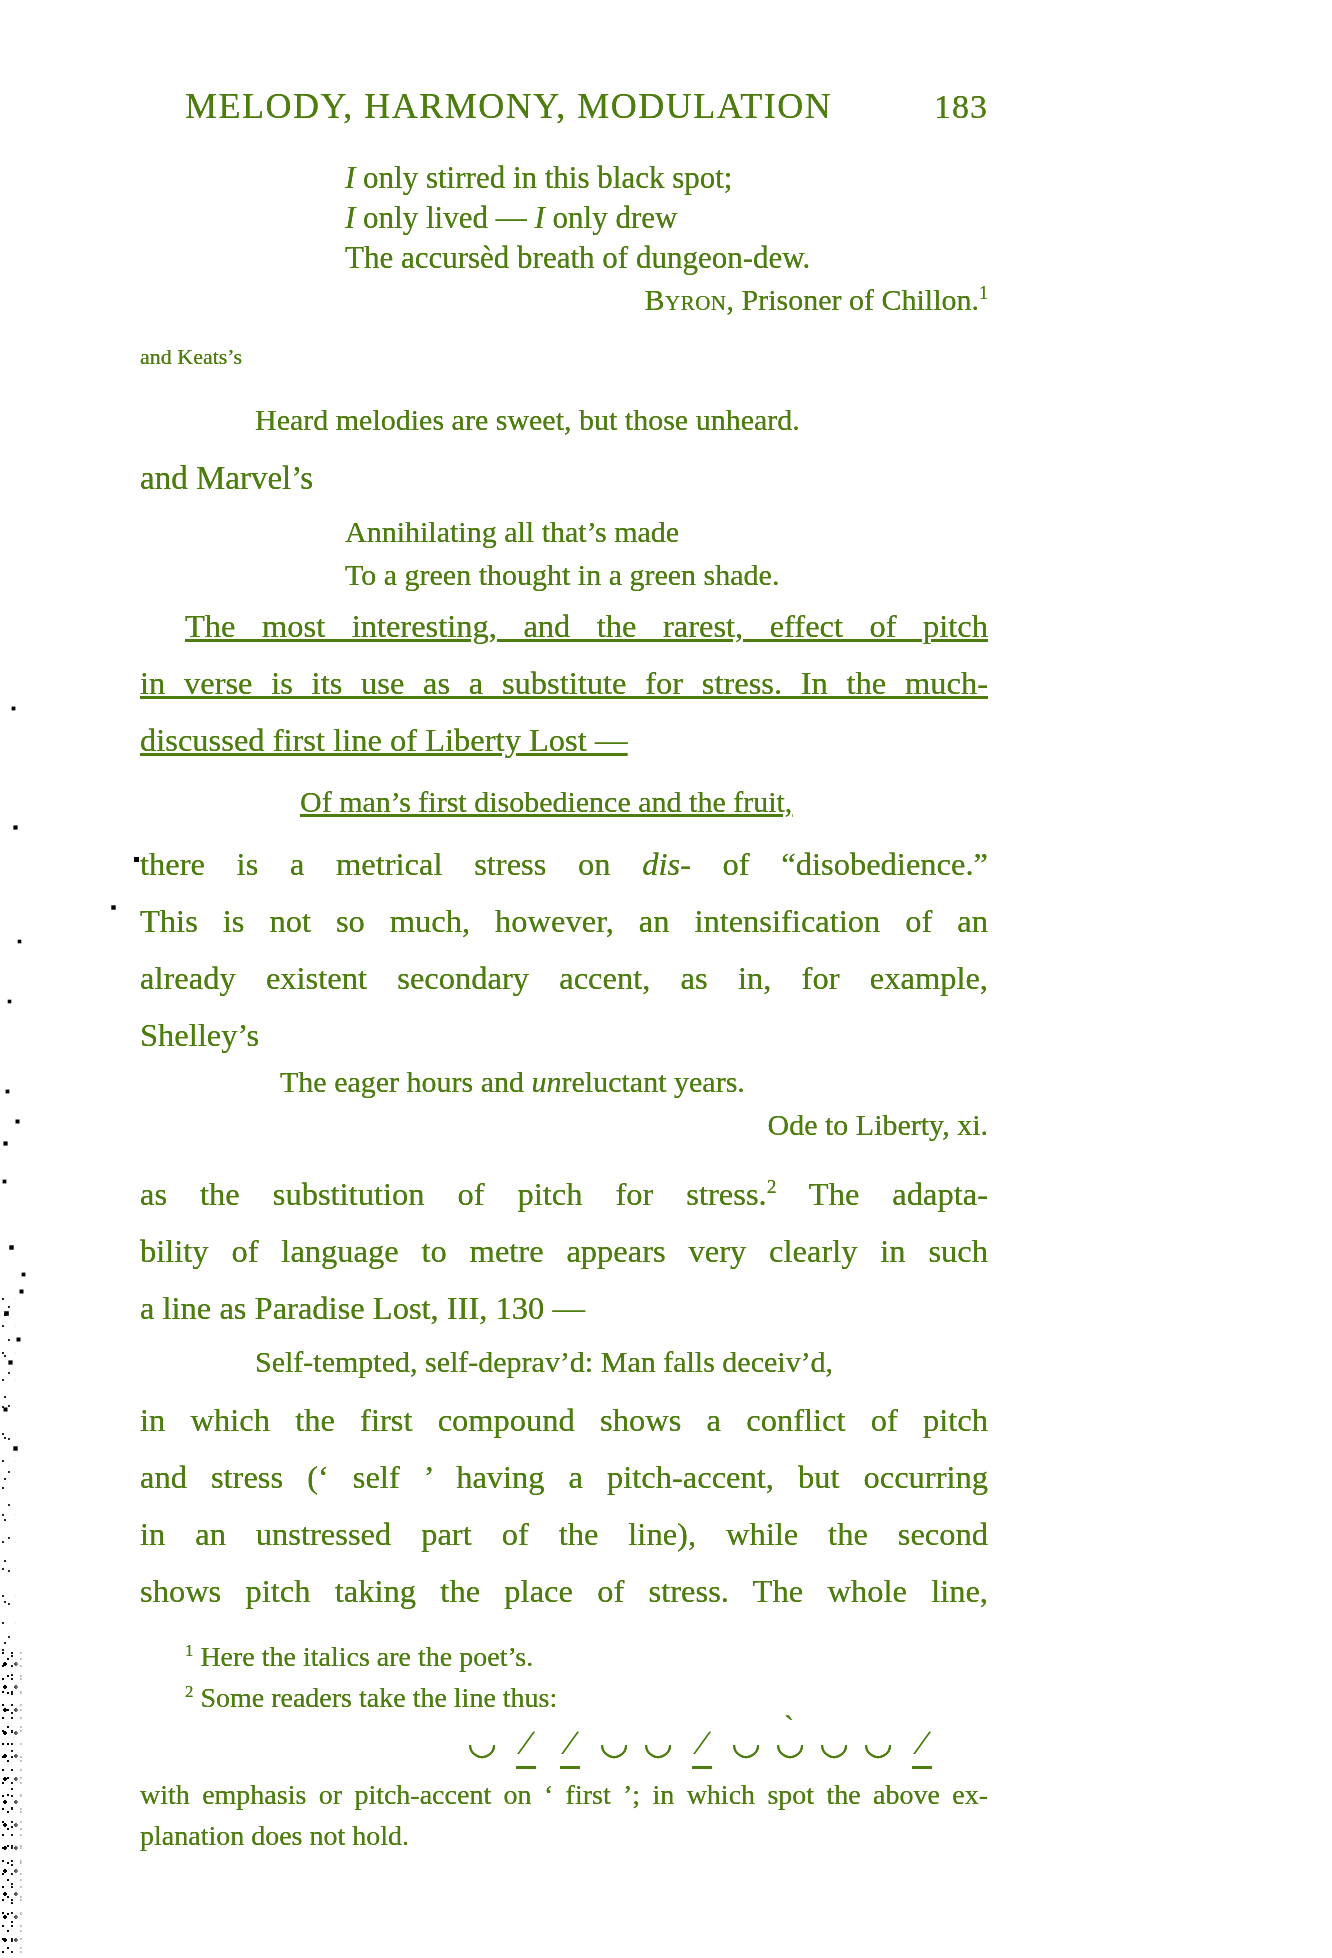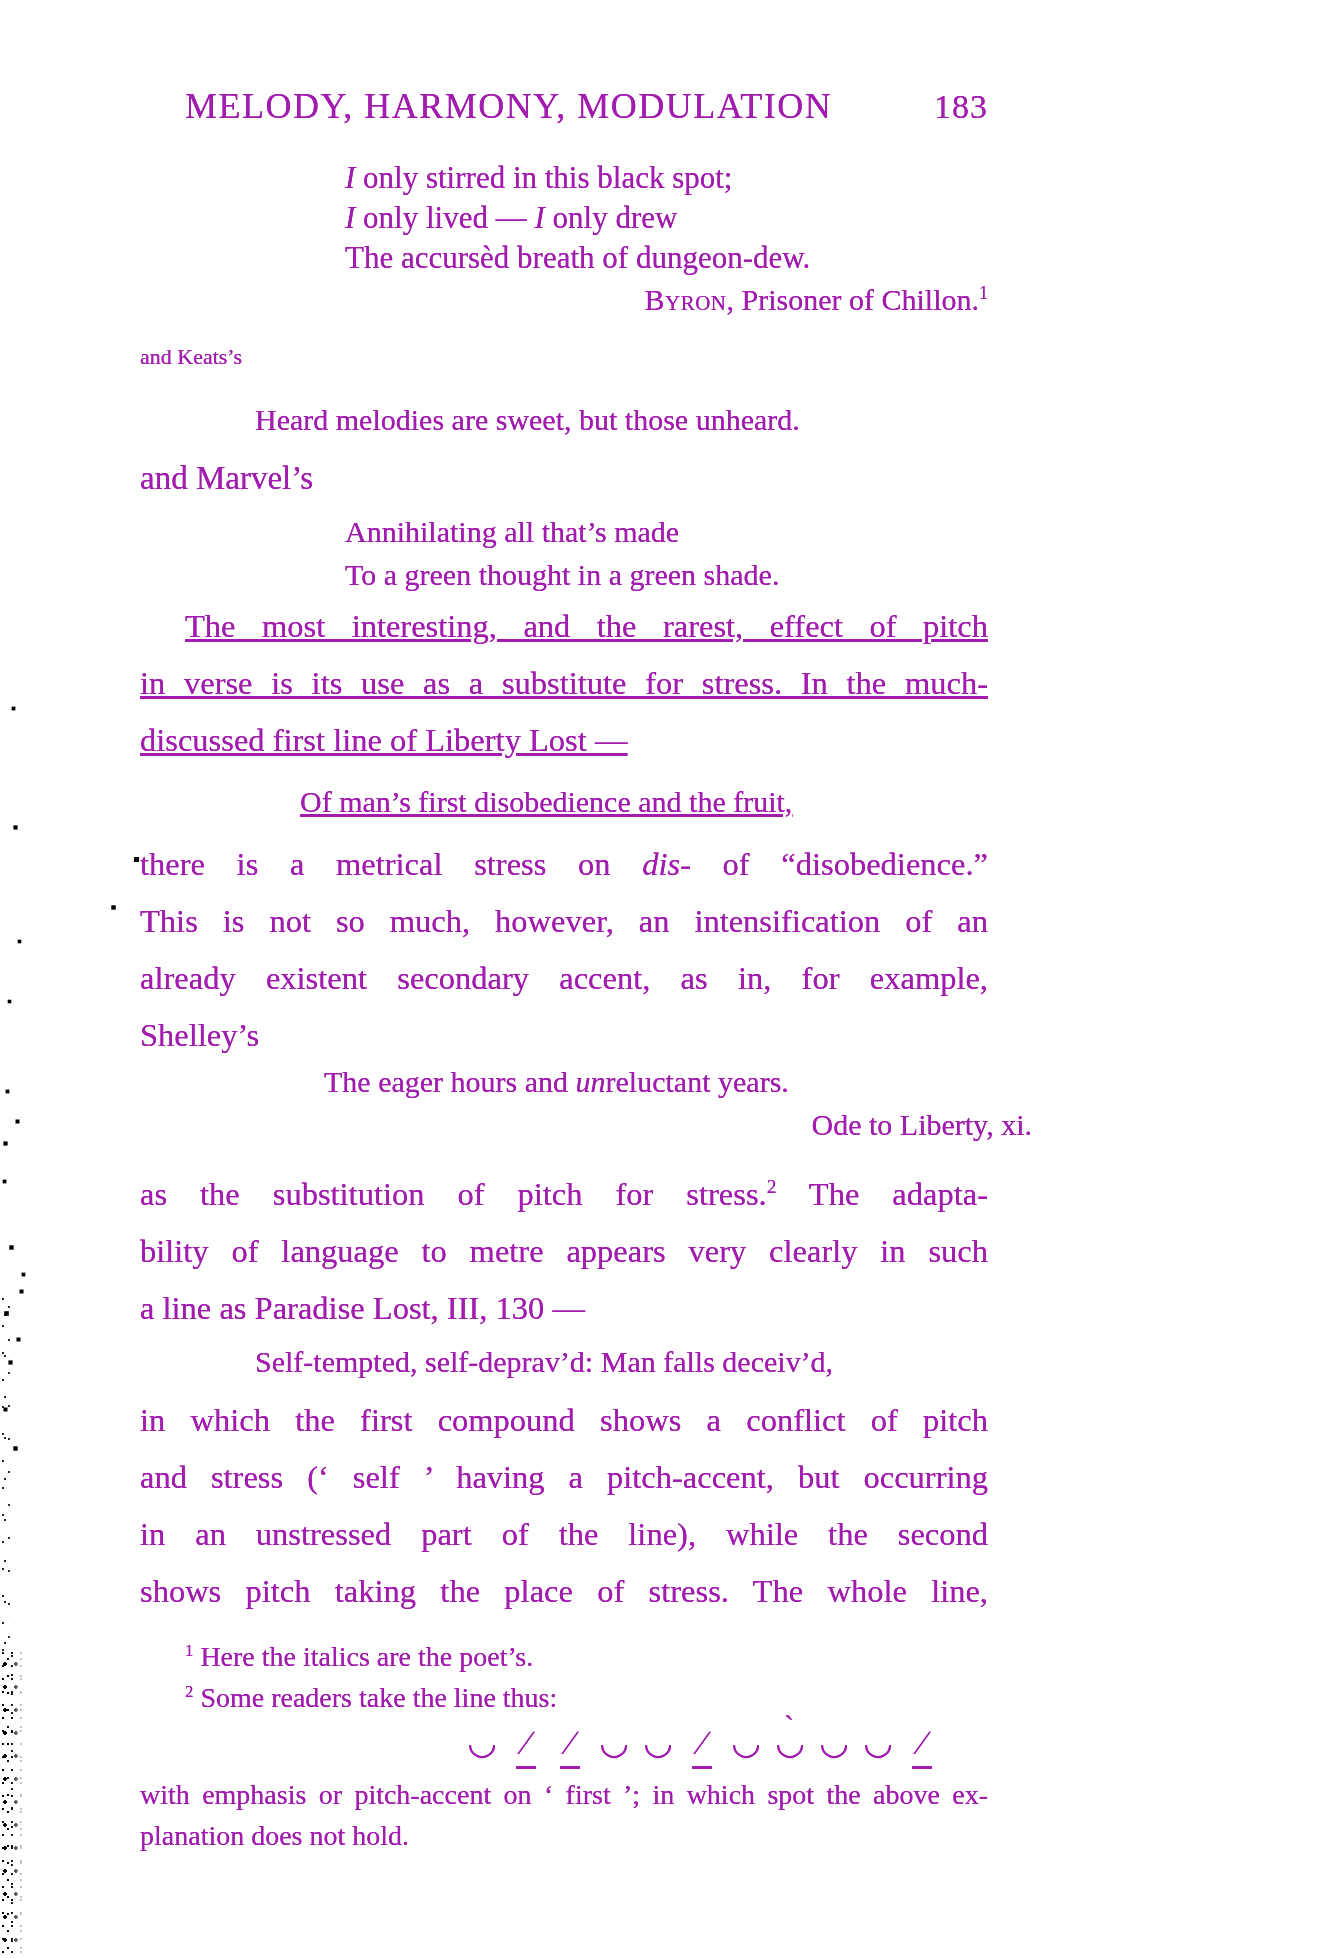--- a/index.html
+++ b/index.html
@@ -1,20 +1,20 @@
 <!DOCTYPE html>
 <html><head>
 <meta charset="utf-8">
 <style>
   html,body{margin:0;padding:0;background:#ffffff;}
   #page{
     position:relative;
     width:1077px;height:1958px;
     background:#ffffff;
-    color:#a21caf;
+    color:#4d7c0f;
     font-family:"Liberation Serif","DejaVu Serif",serif;
     overflow:hidden;
     text-shadow:0 0 .5px currentColor; 
   }
   .abs{position:absolute;}
   
   #running-head{
     left:140px;top:84px;width:848px;
     display:flex;justify-content:space-between;align-items:baseline;
     font-size:36px;line-height:44px;letter-spacing:1.5px;
@@ -103,21 +103,21 @@
 
   <div class="abs q30" style="left:300px;top:780px;text-decoration:underline;">Of man’s first disobedience and the fruit,</div>
 
   <div class="abs para" style="left:140px;top:836px;">
     <div class="line fill"><span>there is a metrical stress on </span><i>dis-</i><span> of “disobedience.”</span></div>
     <div class="line fill">This is not so much, however, an intensification of an</div>
     <div class="line fill">already existent secondary accent, as in, for example,</div>
     <div class="line">Shelley’s</div>
   </div>
 
-  <div class="abs q30" style="left:280px;top:1060px;width:708px;margin-left:44px;">
+  <div class="abs q30" style="left:280px;top:1060px;width:708px;">
     <div class="line"><span>The eager hours and </span><i>un</i><span>reluctant years.</span></div>
     <div class="attrib">Ode to Liberty, xi.</div>
   </div>
 
   <div class="abs para" style="left:140px;top:1166px;">
     <div class="line fill"><span>as the substitution of pitch for stress.</span><sup>2</sup><span>  The adapta-</span></div>
     <div class="line fill">bility of language to metre appears very clearly in such</div>
     <div class="line">a line as Paradise Lost, III, 130 —</div>
   </div>
 

